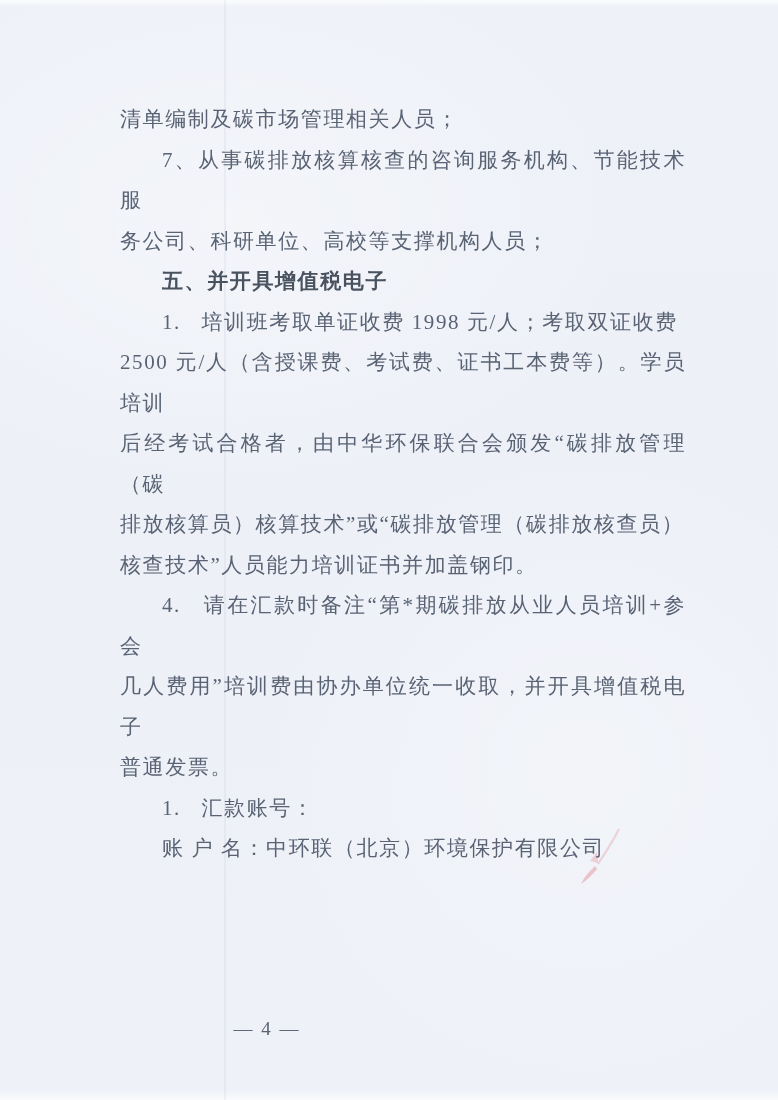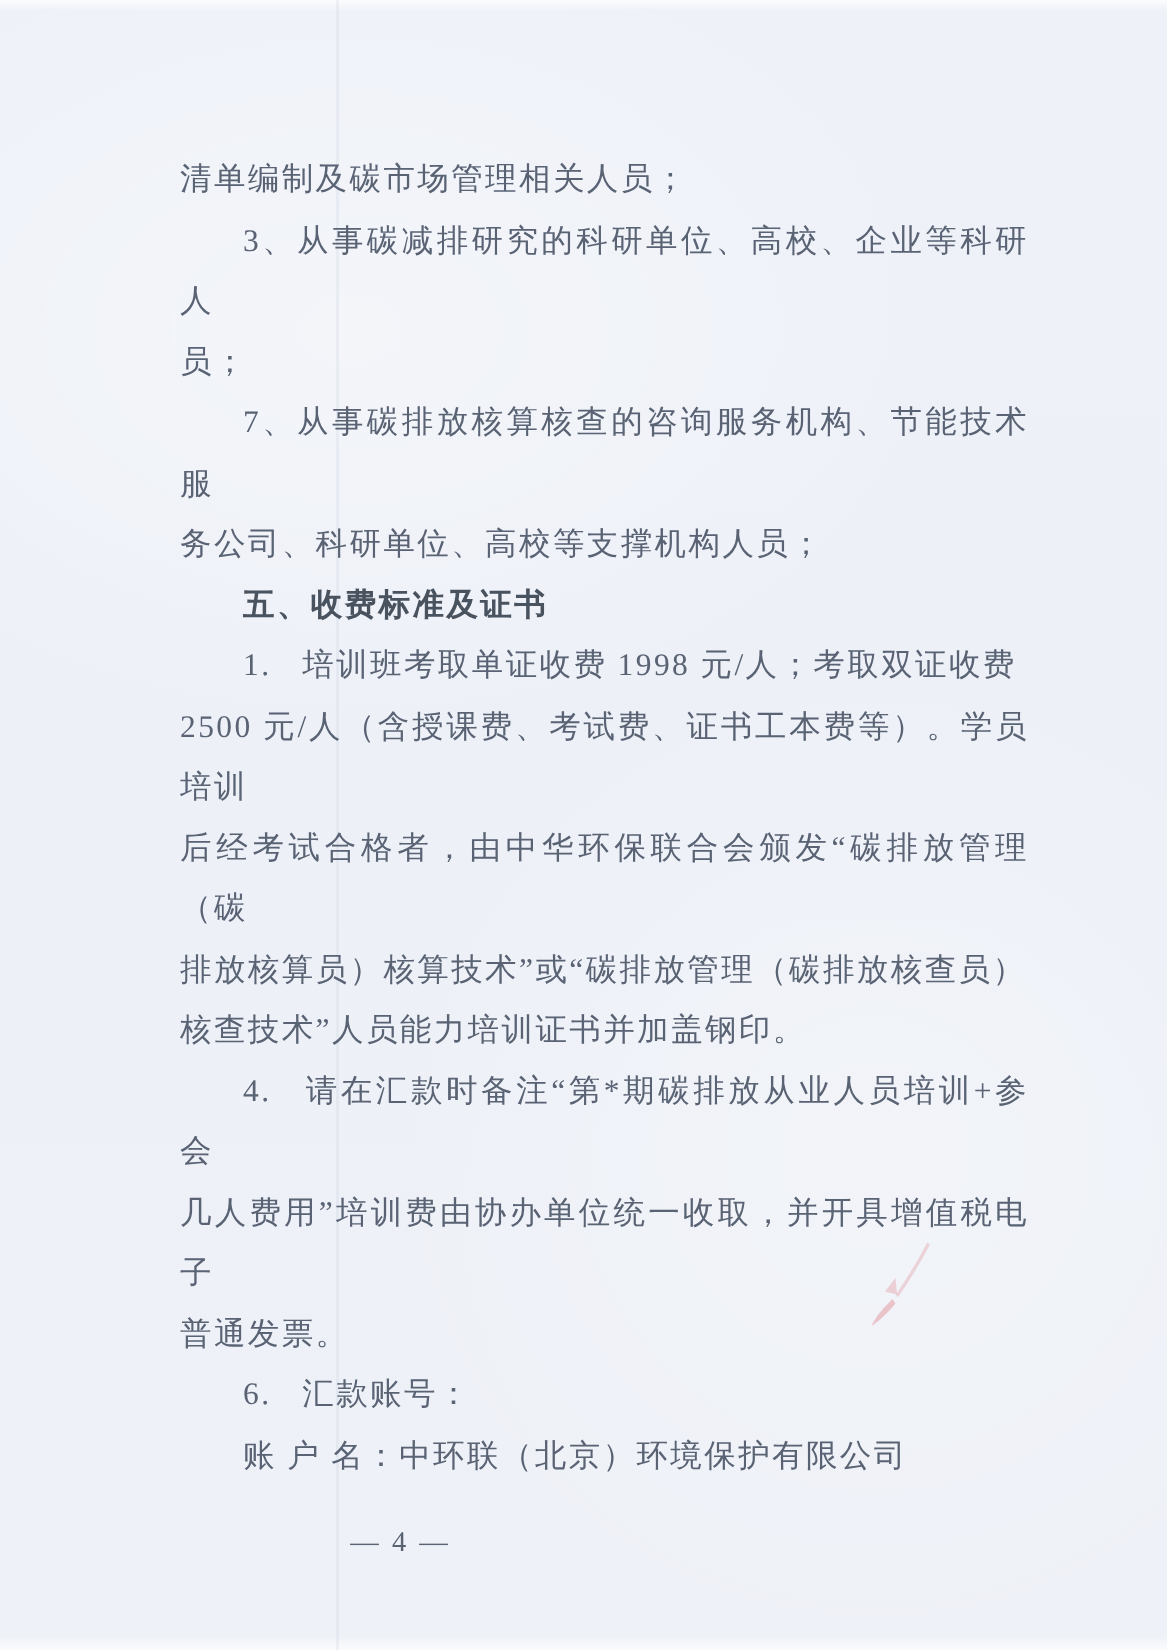--- a/index.html
+++ b/index.html
@@ -44,34 +44,32 @@
 </style>
 </head>
 <body>
 
 <div class="page">
 
   <div class="seam"></div>
 
   <div class="content">
     <p class="line noindent">清单编制及碳市场管理相关人员；</p>
-    <p class="line">3、从事碳减排研究的科研单位、高校、企业等科研人
-员；</p>
     <p class="line">7、从事碳排放核算核查的咨询服务机构、节能技术服
 务公司、科研单位、高校等支撑机构人员；</p>
-    <p class="line heading">五、收费标准及证书</p>
+    <p class="line heading">五、并开具增值税电子</p>
     <p class="line">1.   培训班考取单证收费 1998 元/人；考取双证收费
 2500 元/人（含授课费、考试费、证书工本费等）。学员培训
 后经考试合格者，由中华环保联合会颁发“碳排放管理（碳
 排放核算员）核算技术”或“碳排放管理（碳排放核查员）
 核查技术”人员能力培训证书并加盖钢印。</p>
     <p class="line">4.   请在汇款时备注“第*期碳排放从业人员培训+参会
 几人费用”培训费由协办单位统一收取，并开具增值税电子
 普通发票。</p>
-    <p class="line">6.   汇款账号：</p>
+    <p class="line">1.   汇款账号：</p>
     <p class="line">账 户 名：中环联（北京）环境保护有限公司</p>
 
   </div>
 
   <svg class="red-mark" viewBox="0 0 48 64" xmlns="http://www.w3.org/2000/svg">
     <path d="M42 4 C37 14 29 27 21 39" fill="none" stroke-width="2.2" opacity="0.38" stroke="#e39aa4"></path>
     <path d="M13 36 L20 27 L21 38 Z" opacity="0.42" fill="#e39aa4"></path>
     <path d="M20 44 C16 49 10 55 4 59 C7 52 13 46 18 41 Z" opacity="0.55" fill="#e39aa4"></path>
   </svg>
 

